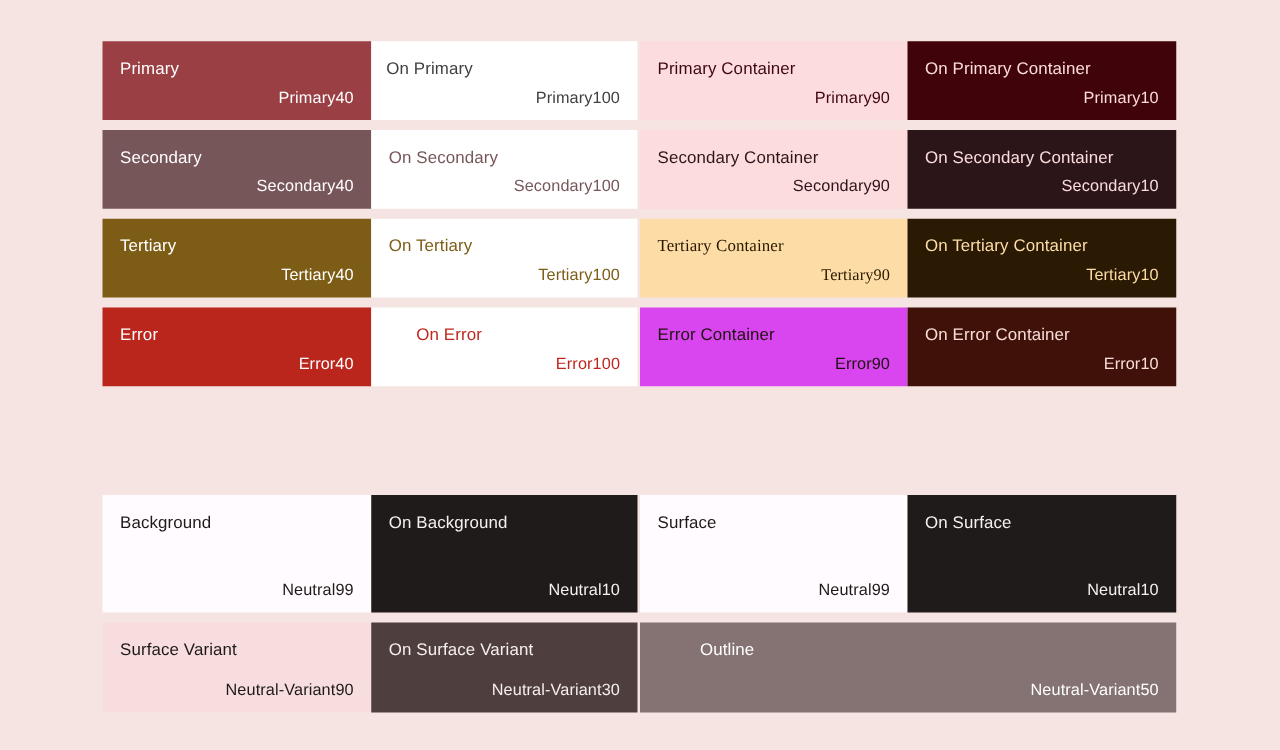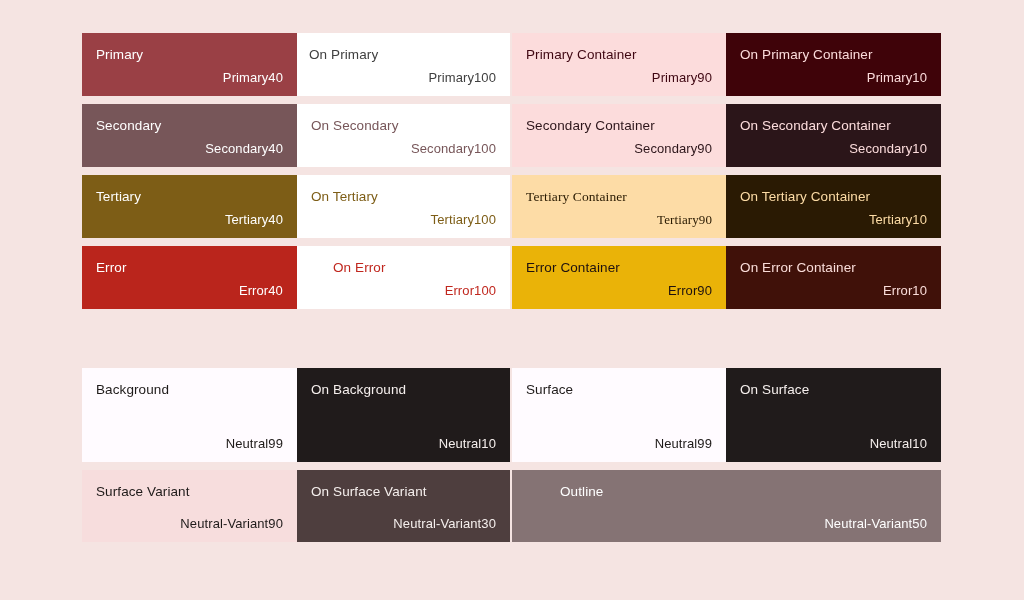--- a/index.html
+++ b/index.html
@@ -23,21 +23,21 @@
     box-sizing: border-box;
   }
 
   .section {
     position: absolute;
     left: 82px;
     width: 859px;
   }
 
   #section-main { top: 33px; }
-  #section-neutral { top: 368px; }
+  #section-neutral { top: 396px; }
 
   .swatch-row {
     display: flex;
     width: 100%;
     margin-bottom: 8px;
   }
   .swatch-row:last-child { margin-bottom: 0; }
 
   .swatch {
     position: relative;
@@ -144,21 +144,21 @@
 
     <div class="swatch-row">
       <div class="swatch col-a h-main" style="background-color: rgb(186, 37, 28); color: rgb(255, 255, 255);">
         <span class="swatch-name">Error</span>
         <span class="swatch-token">Error40</span>
       </div>
       <div class="swatch col-b h-main" style="background-color: rgb(255, 255, 255); color: rgb(192, 39, 30); padding-left: 36px;">
         <span class="swatch-name">On Error</span>
         <span class="swatch-token">Error100</span>
       </div>
-      <div class="swatch col-c h-main gap-bc" style="background-color: #eab308; color: rgb(30, 17, 16);">
+      <div class="swatch col-c h-main gap-bc" style="background-color: #d946ef; color: rgb(30, 17, 16);">
         <span class="swatch-name">Error Container</span>
         <span class="swatch-token">Error90</span>
       </div>
       <div class="swatch col-d h-main" style="background-color: rgb(64, 17, 9); color: rgb(250, 221, 217);">
         <span class="swatch-name">On Error Container</span>
         <span class="swatch-token">Error10</span>
       </div>
     </div>
 
   </div>

